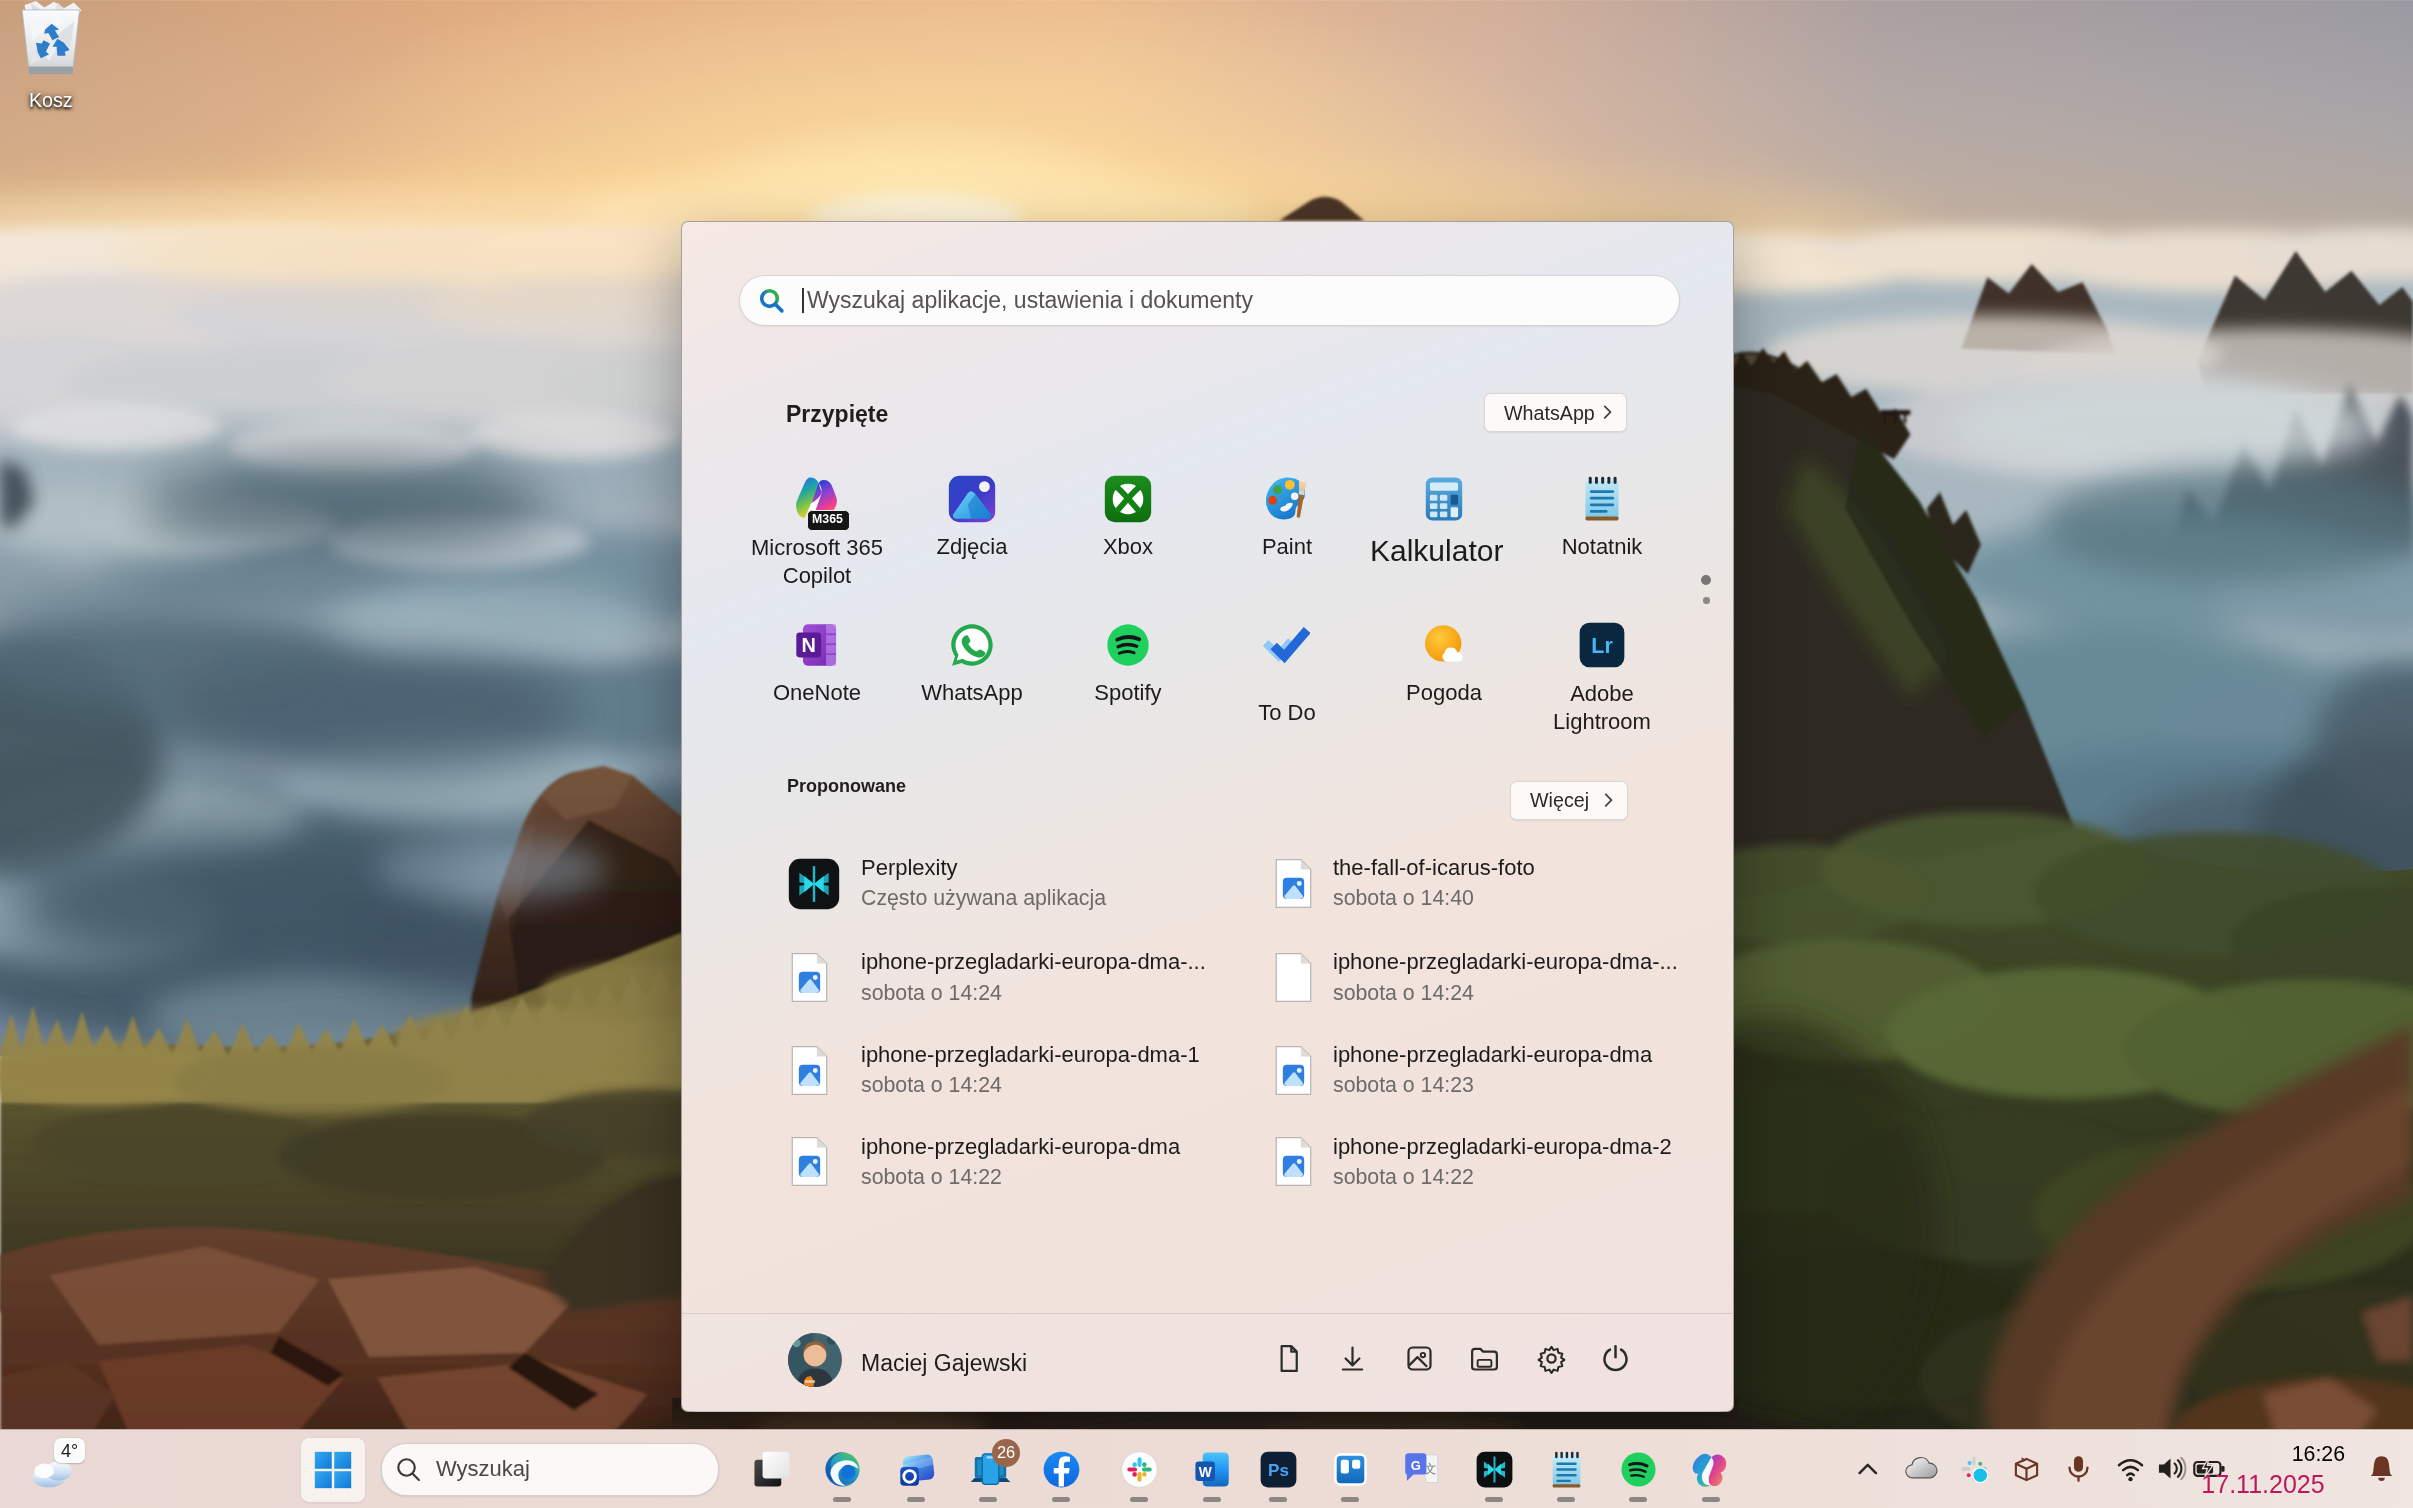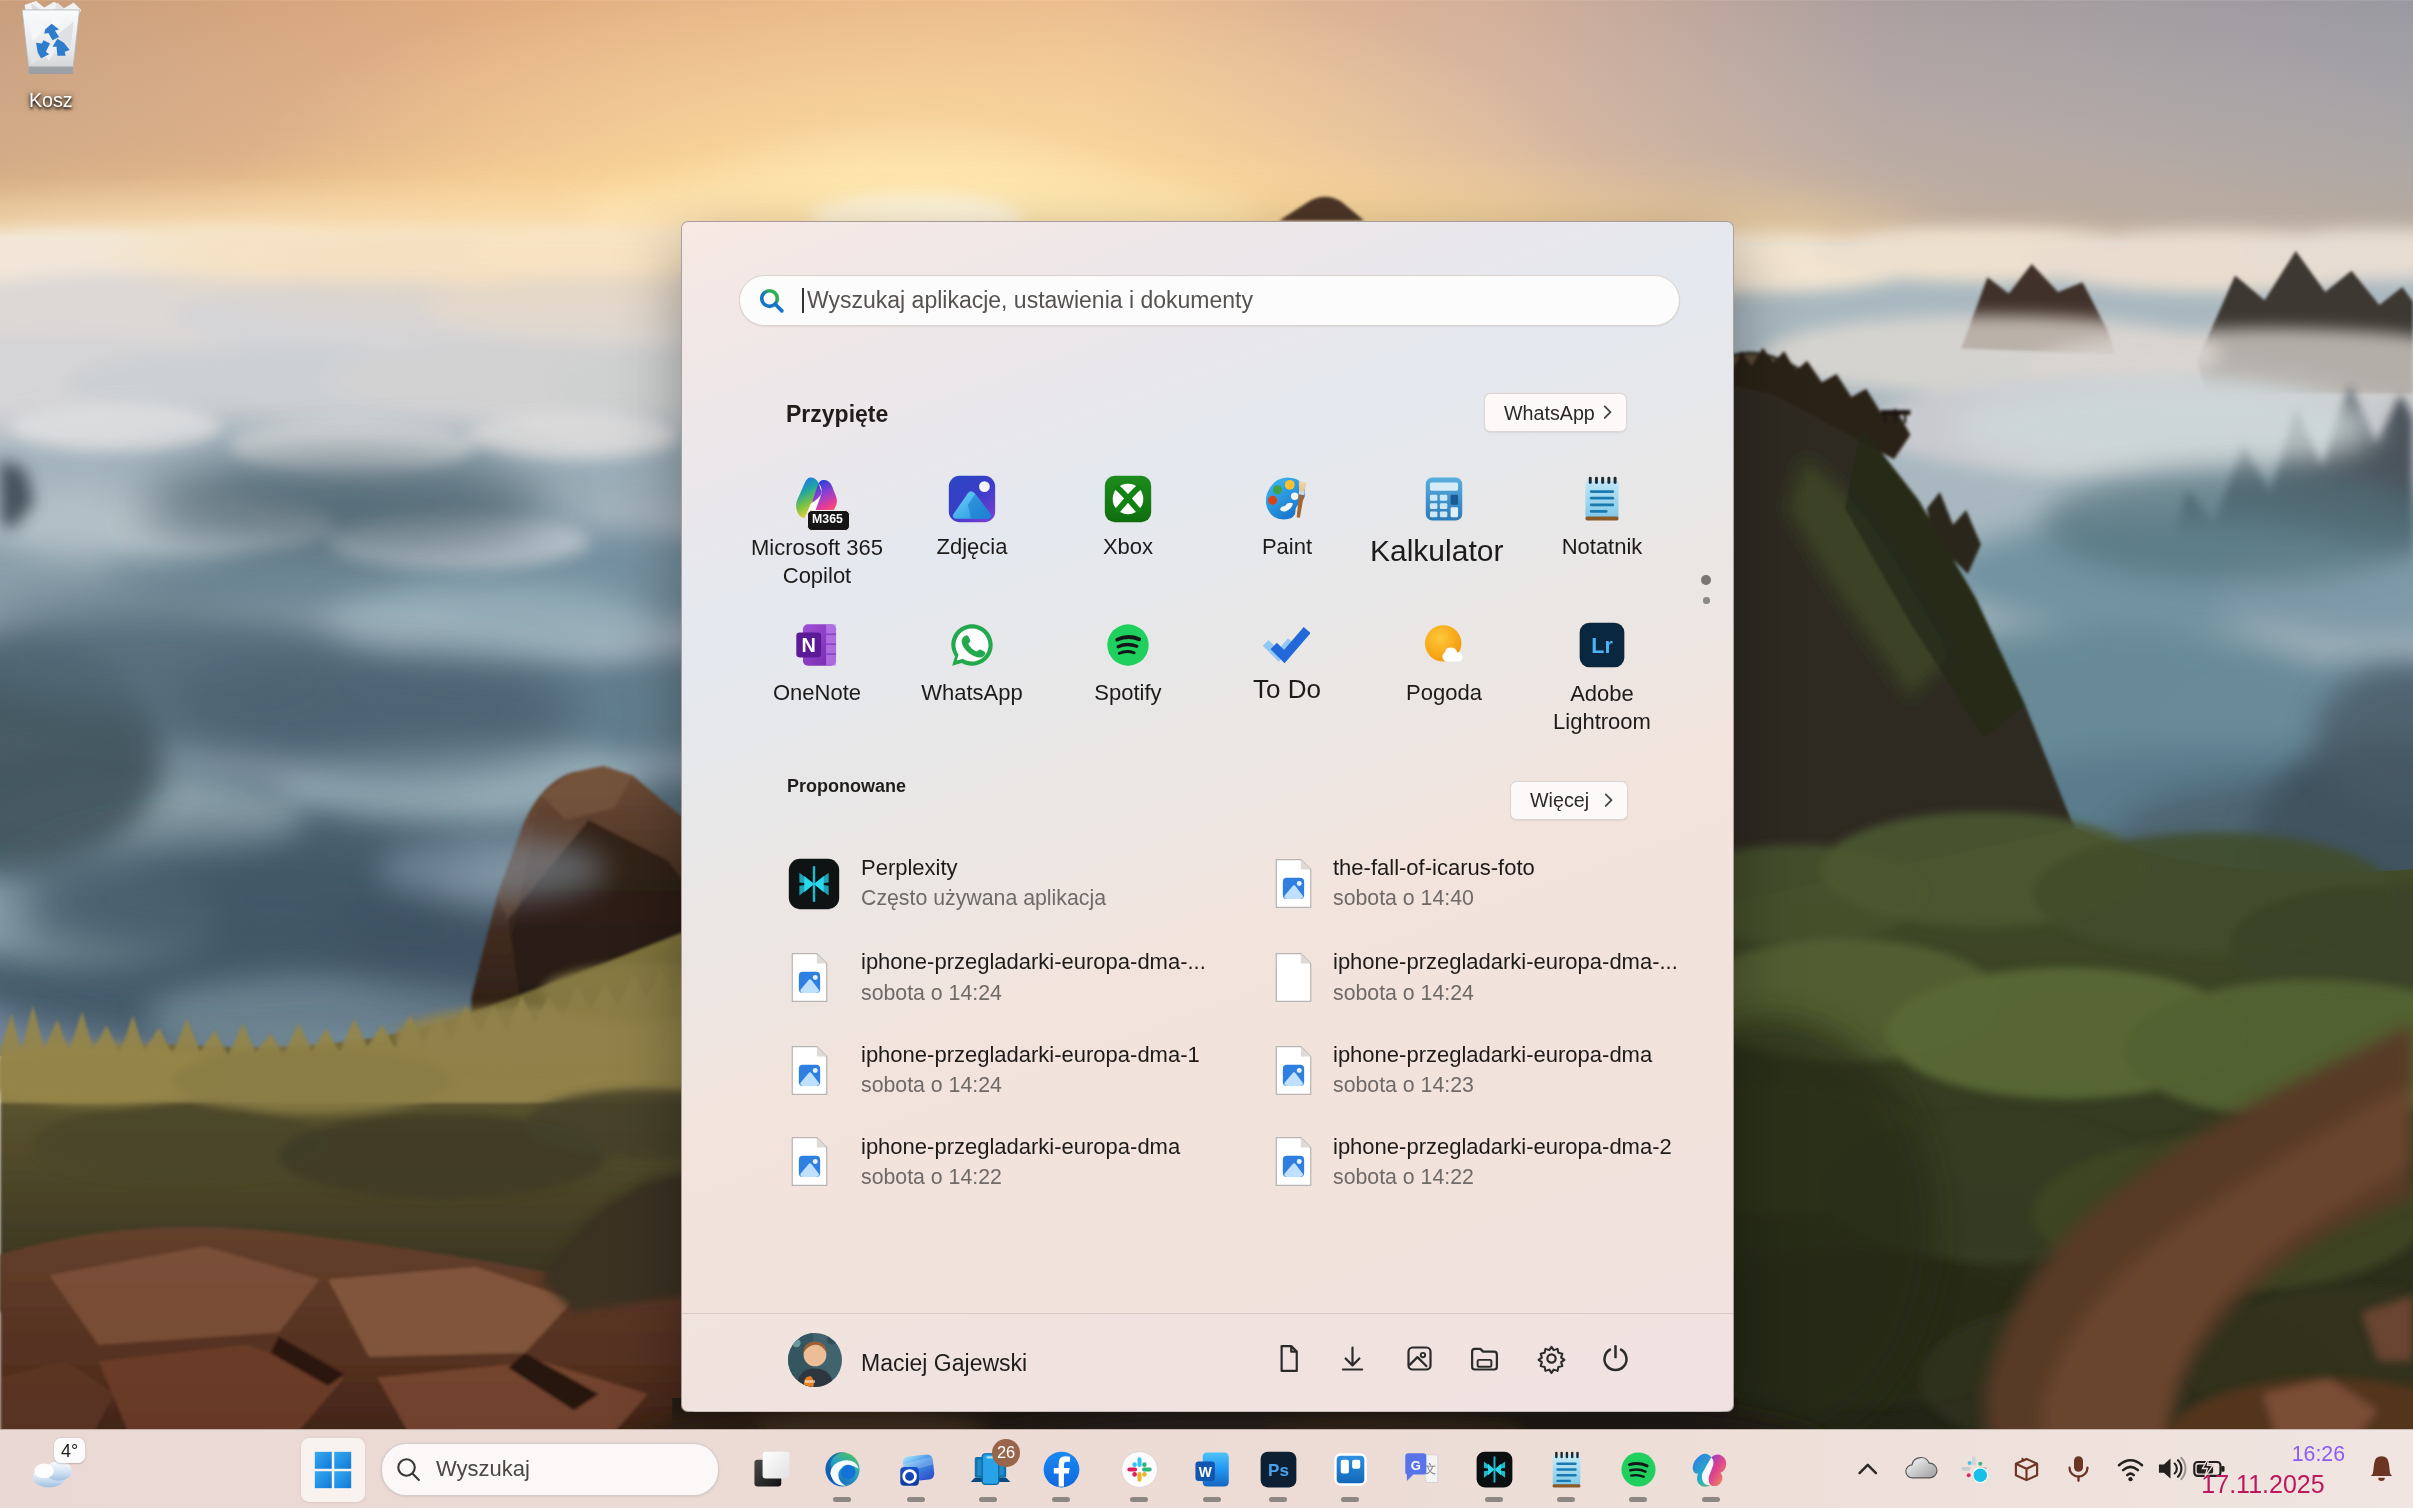--- a/index.html
+++ b/index.html
@@ -502,21 +502,21 @@
    <path d="M18.5,39 Q27.5,35 36.5,38.5" stroke-width="3.4"></path>
   </g>
  </svg>
  <div class="abs" style="left:372px;top:458px;width:148px;text-align:center;font-size:22px;color:#1d1b1a;">Spotify</div>
 
  
  <svg class="abs" width="48" height="48" viewBox="0 0 58 58" style="left:580px;top:399px">
   <path d="M8,30 L20,42 L32,28" fill="none" stroke="#92c8f4" stroke-width="10" stroke-linecap="square"></path>
   <path d="M18,34 L27,43 L51,15" fill="none" stroke="#2268d8" stroke-width="11" stroke-linecap="square"></path>
  </svg>
- <div class="abs" style="left:531px;top:452px;width:148px;text-align:center;font-size:26px;color:#1d1b1a;">To Do</div>
+ <div class="abs" style="left:531px;top:478px;width:148px;text-align:center;font-size:22px;color:#1d1b1a;">To Do</div>
 
  
  <svg class="abs" width="48" height="48" viewBox="0 0 58 58" style="left:738px;top:399px">
   <defs>
           <radialGradient id="sunw" cx="0.4" cy="0.35" r="0.8">
             <stop offset="0" stop-color="#ffc93c"></stop>
             <stop offset="1" stop-color="#f09000"></stop>
           </radialGradient>
         </defs>
   <circle cx="28" cy="27" r="22" fill="url(#sunw)"></circle>
@@ -963,21 +963,21 @@
  <path d="M6,15 L12,15 L20,8 L20,32 L12,25 L6,25 Z" fill="#221f1d"></path>
  <path d="M25,14 a8,8 0 0 1 0,12 M29,10 a14,14 0 0 1 0,20" fill="none" stroke="#221f1d" stroke-width="2.6" stroke-linecap="round"></path>
  <path d="M33,7 a19,19 0 0 1 0,26" fill="none" stroke="#9a9591" stroke-width="2.4" stroke-linecap="round"></path>
 </svg>
 <svg class="abs" width="36" height="33" viewBox="0 0 44 40" style="left:2191px;top:1452px">
  <rect x="4" y="12" width="32" height="17" rx="4" fill="none" stroke="#221f1d" stroke-width="2.6"></rect>
  <rect x="7" y="15" width="20" height="11" rx="2" fill="#221f1d"></rect>
  <rect x="37" y="17" width="4" height="7" rx="1.5" fill="#221f1d"></rect>
  <path d="M22,6 L14,20 L20,20 L17,30 L27,16 L20,16 Z" fill="#221f1d" stroke="#efe0da" stroke-width="1.6"></path>
 </svg>
-<div class="abs" style="left:2214px;top:1442px;width:131px;text-align:right;font-size:21.3px;color:#8b5cf6;">16:26</div>
+<div class="abs" style="left:2214px;top:1442px;width:131px;text-align:right;font-size:21.3px;color:#000000;">16:26</div>
 <div class="abs" style="left:2181px;top:1470px;width:164px;text-align:center;font-size:25px;color:#be185d;">17.11.2025</div>
 <svg class="abs" width="33" height="33" viewBox="0 0 40 40" style="left:2365px;top:1453px">
  <path d="M20,4 Q28,4 29,13 L30,22 Q30,26 33,28 L7,28 Q10,26 10,22 L11,13 Q12,4 20,4 Z" fill="#6b3423"></path>
  <path d="M16,30 a4,4 0 0 0 8,0 Z" fill="#6b3423"></path>
 </svg>
 
 </div>
 
 
 </body></html>

